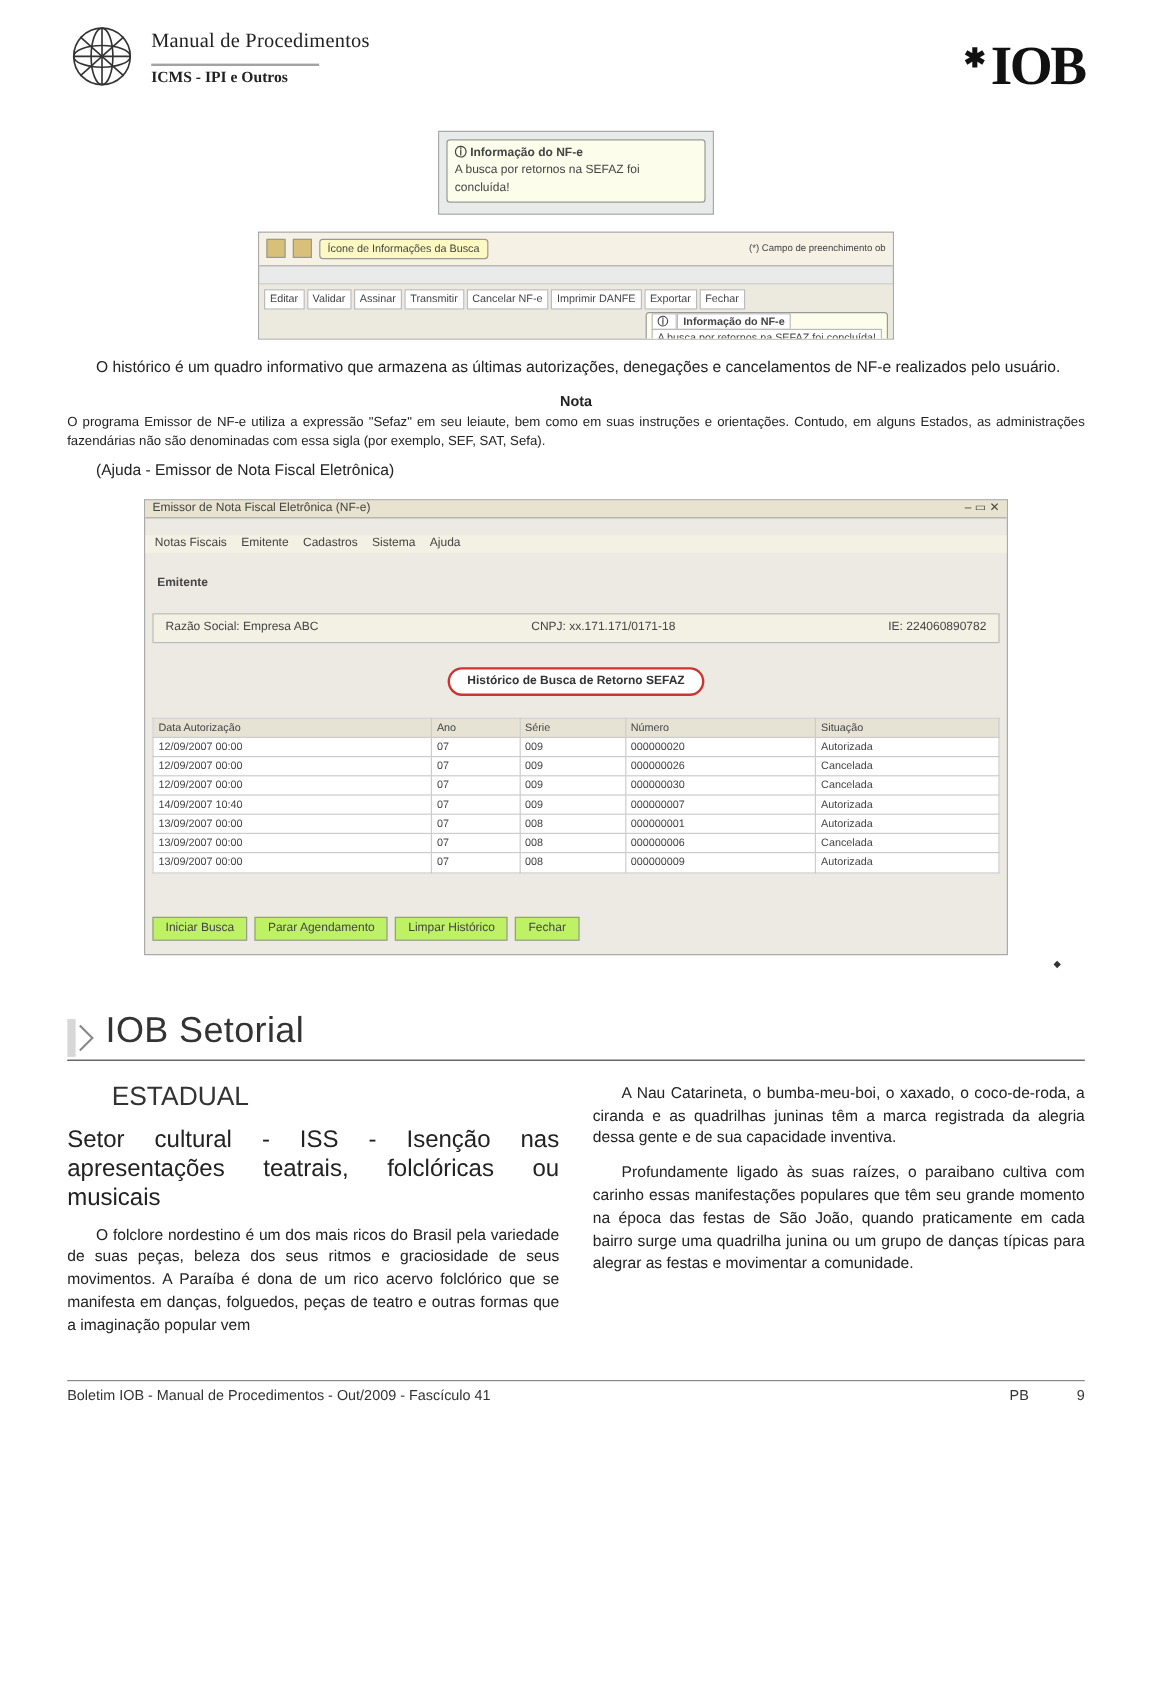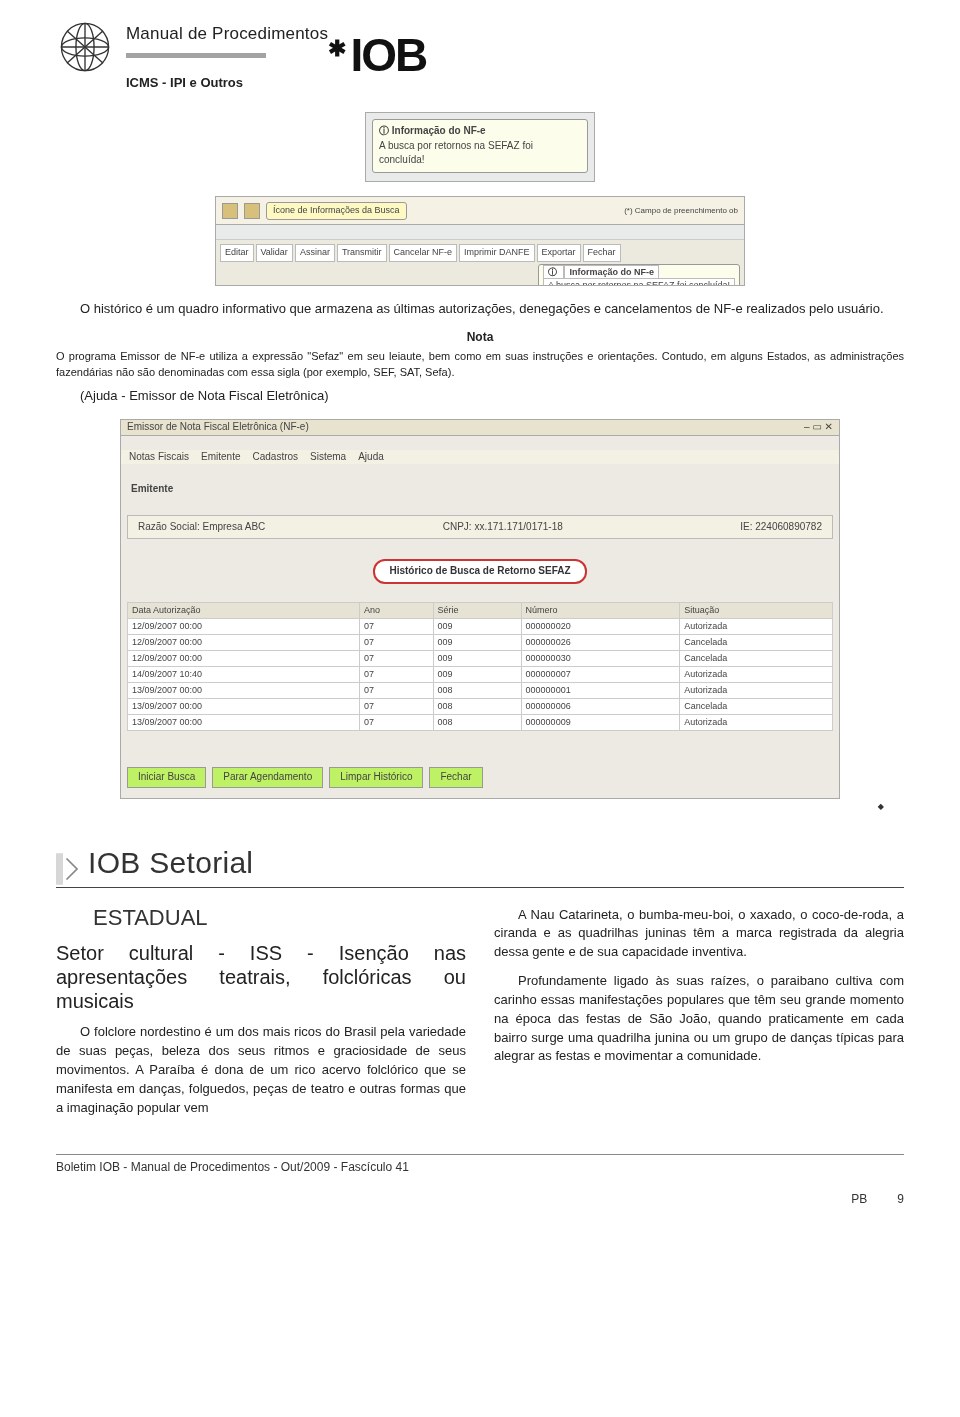--- a/index.html
+++ b/index.html
@@ -11,28 +11,29 @@
     color: #222;
     font-size: 13px;
     line-height: 1.45;
   }
   .page { padding: 22px 56px 10px 56px; }
 
   
   .doc-header {
     display: flex;
     align-items: flex-start;
-    justify-content: flex-start;
+    justify-content: space-between;
     border-bottom: 0;
     padding-bottom: 6px;
+    font-family: Liberation Serif, serif;
   }
   .hdr-left { display: flex; align-items: flex-start; gap: 12px; }
   .globe { width: 58px; height: 58px; color: #333; flex: 0 0 auto; margin-top: -4px; }
   .hdr-titles h1 { font-size: 17px; font-weight: 400; color: #222; margin-bottom: 6px; letter-spacing: .2px; }
-  .hdr-titles h2 { font-size: 13px; font-weight: 700; color: #222; border-top: 5px solid #a3a3a3; padding-top: 16px; width: 140px; }
+  .hdr-titles h2 { font-size: 13px; font-weight: 700; color: #222; border-top: 2px solid #a3a3a3; padding-top: 0; width: 140px; }
   .iob-logo { font-size: 46px; font-weight: 900; letter-spacing: -2px; color: #111; display: flex; align-items: center; gap: 6px; }
   .iob-asterisk { font-size: 22px; position: relative; top: -6px; }
 
   
   .shot {
     border: 1px solid #aaa;
     background: #e9eaea;
     margin: 14px auto;
     display: flex;
     flex-direction: column;
@@ -99,21 +100,21 @@
   .col p { margin-bottom: 10px; text-indent: 24px;}
 
   
   .endmark { text-align:right; font-size:8px; color:#333; margin-top:-12px; padding-right:20px;}
 
   
   .pgfoot {
     margin-top: 26px; border-top: 1px solid #888; padding-top: 4px;
     display:flex; justify-content:space-between; font-size:12px; color:#333;
   }
-  .pgfoot .r { display:flex; gap:30px;margin-top:32px;}
+  .pgfoot .r { display:flex; gap:40px;}
 </style>
 </head>
 <body>
 
 <div class="page">
 
   <div class="doc-header">
     <div class="hdr-left">
       <svg class="globe" viewBox="0 0 64 64" fill="none" stroke="#333" stroke-width="1.5">
         <circle cx="32" cy="32" r="26"></circle>

